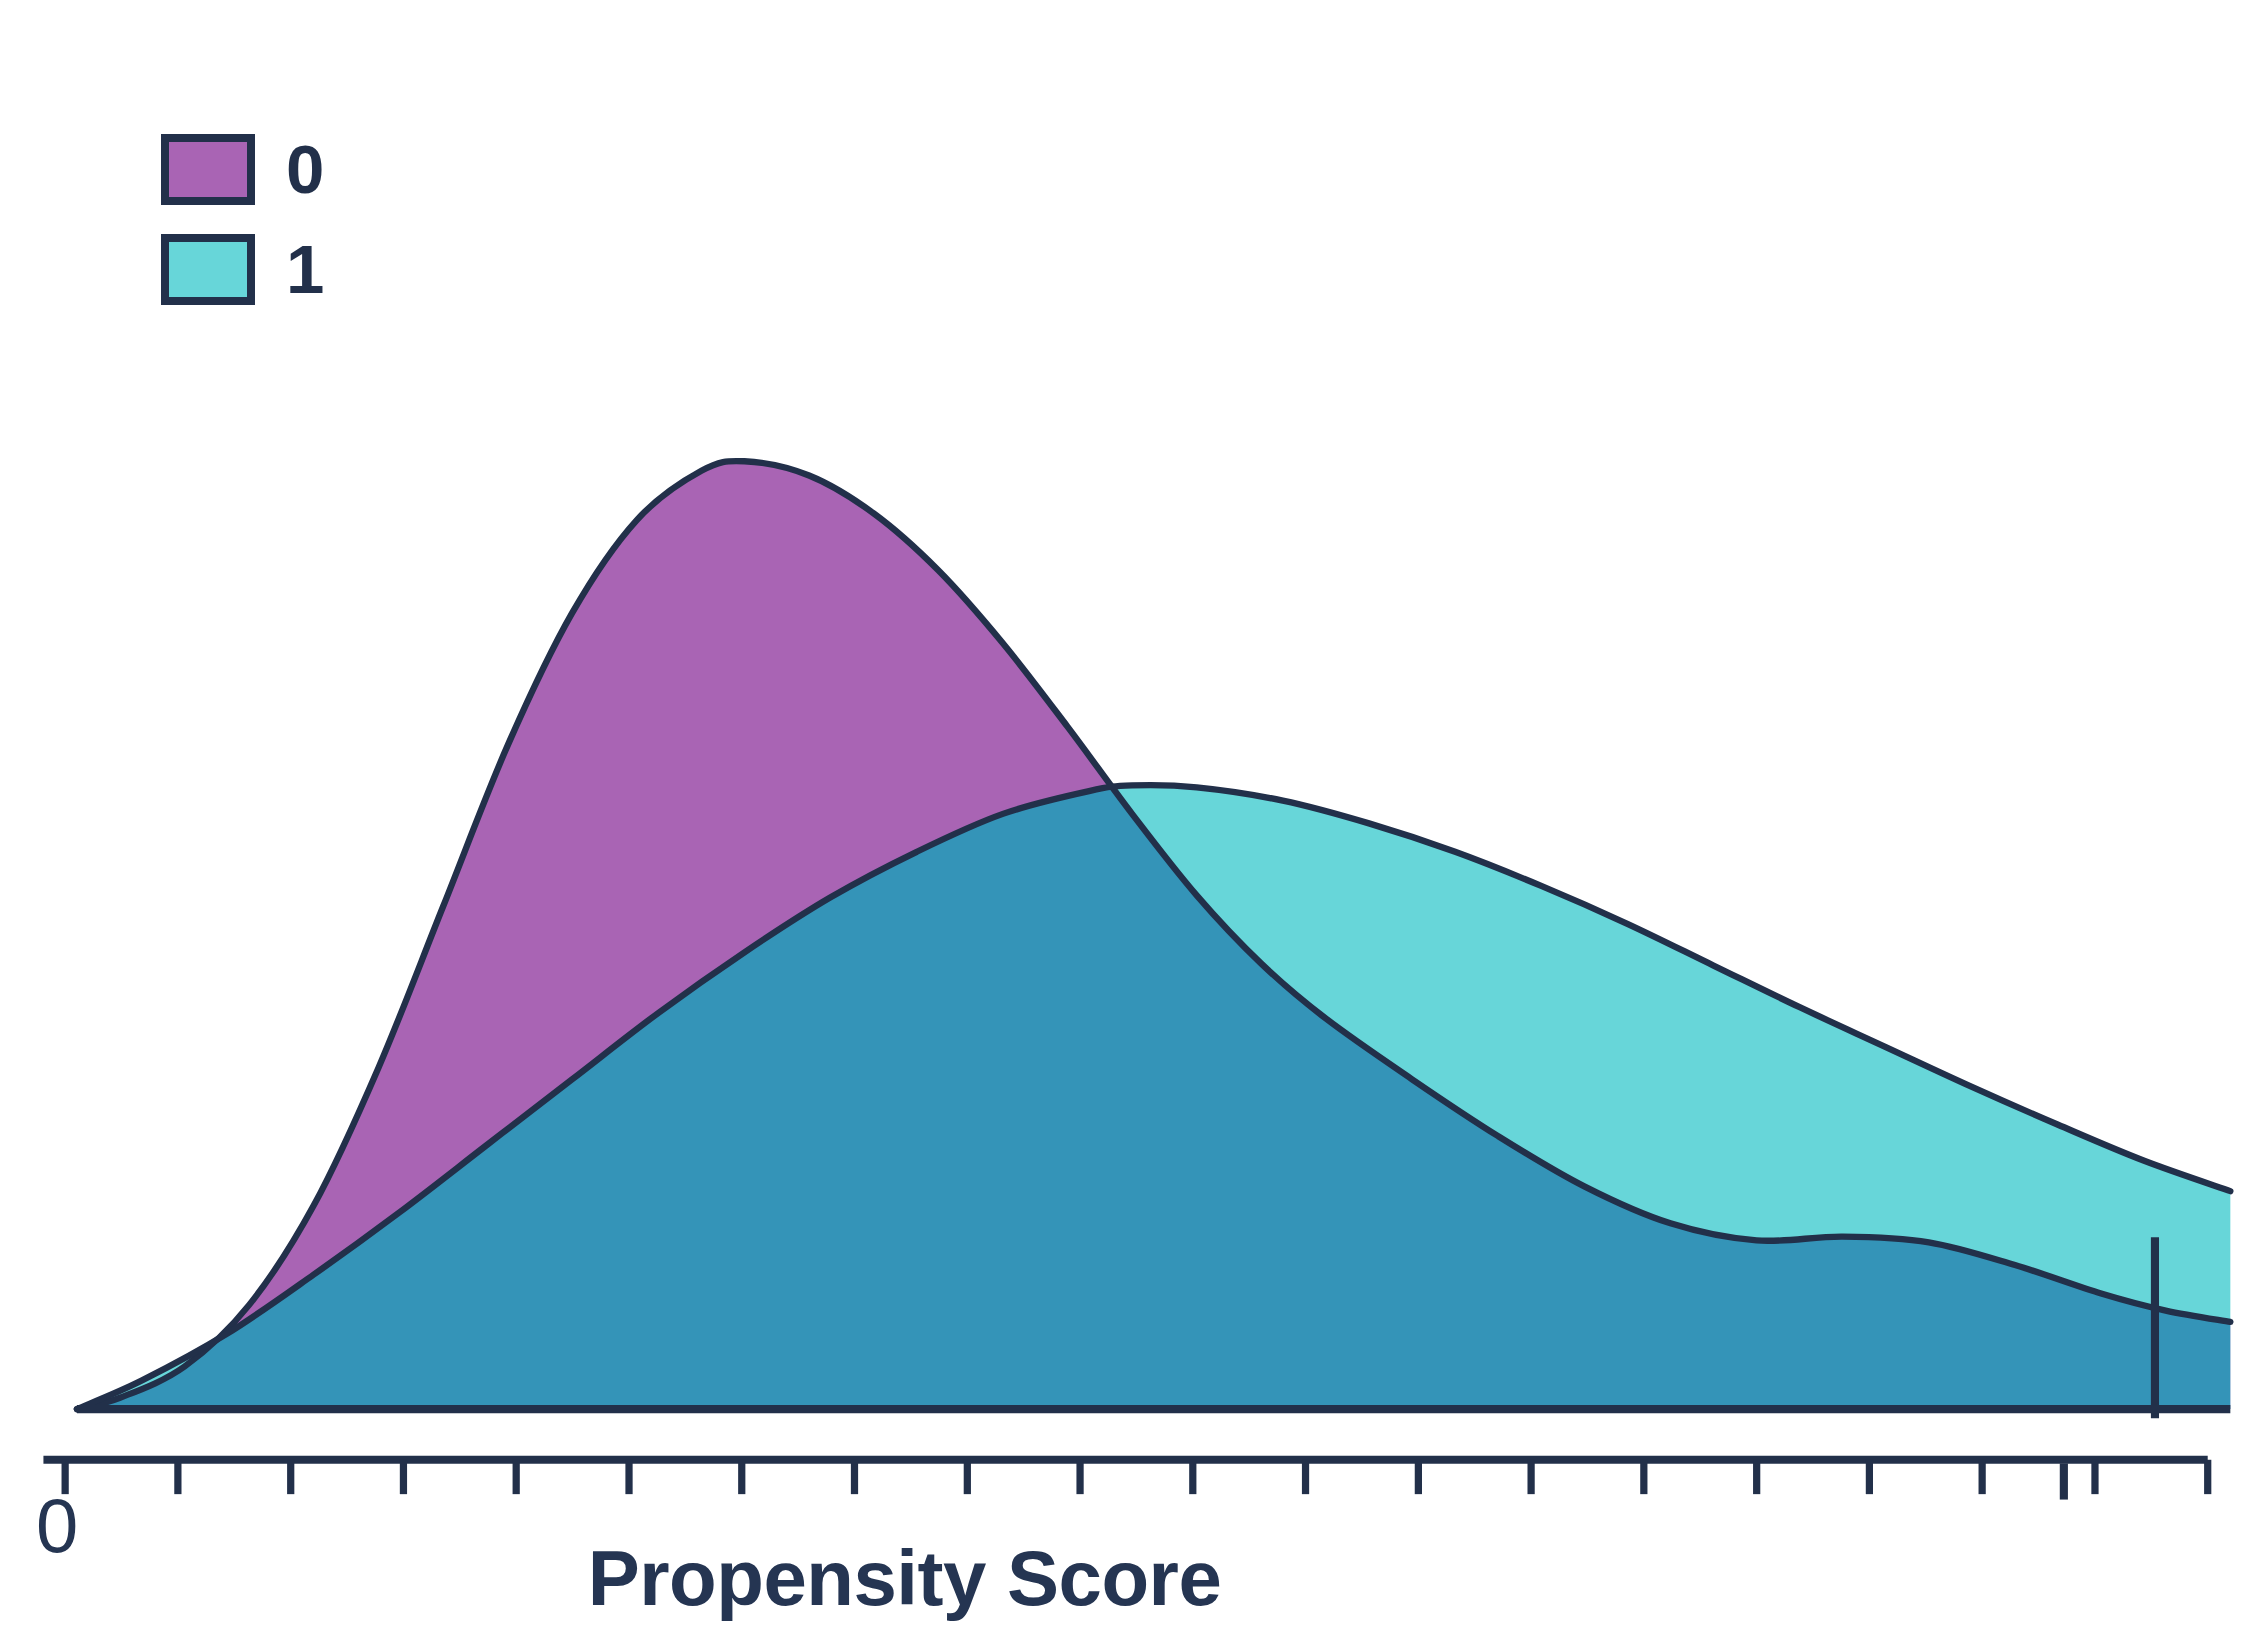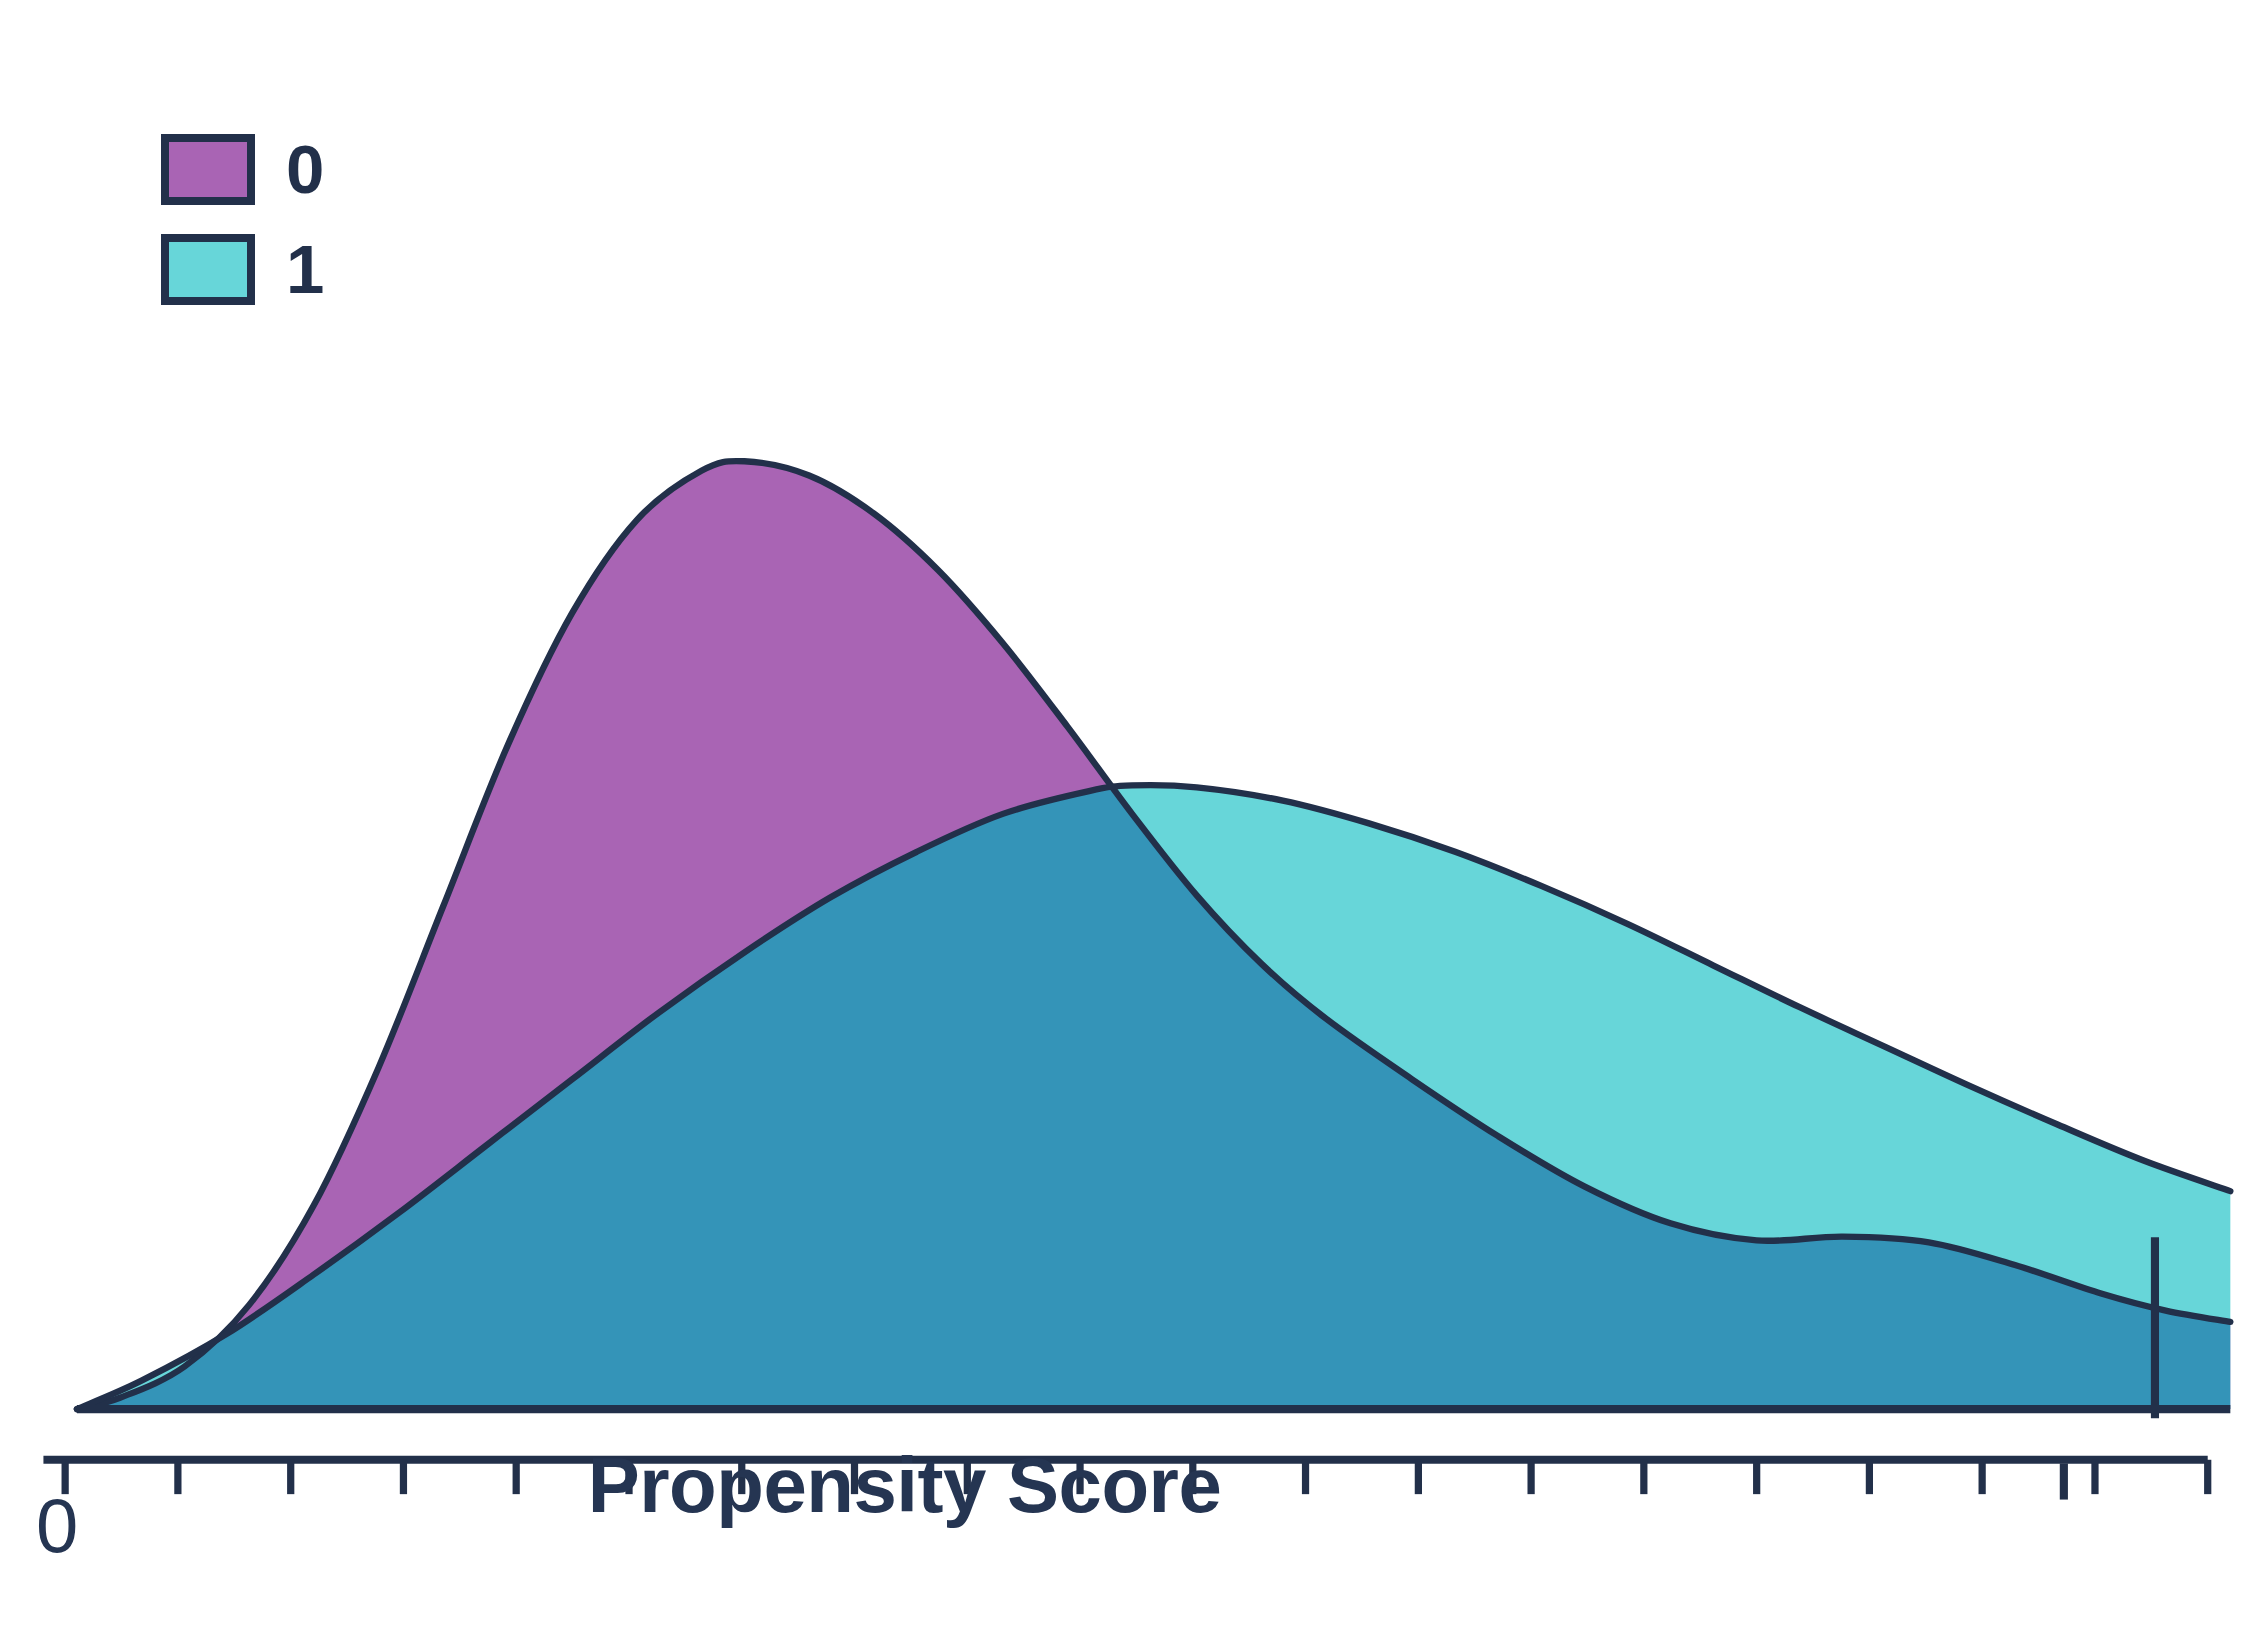--- a/index.html
+++ b/index.html
@@ -57,21 +57,21 @@
     font-weight: 700;
     color: #22304a;
     line-height: 1;
     letter-spacing: 0.5px;
   }
 
   
   #x-axis-title {
     position: absolute;
     left: 0;
-    top: 1440px;
+    top: 1533px;
     width: 1809px;
     text-align: center;
     font-size: 78px;
     font-weight: 700;
     color: #253552;
     letter-spacing: -0.5px;
   }
   #x-origin-label {
     position: absolute;
     left: 36px;

